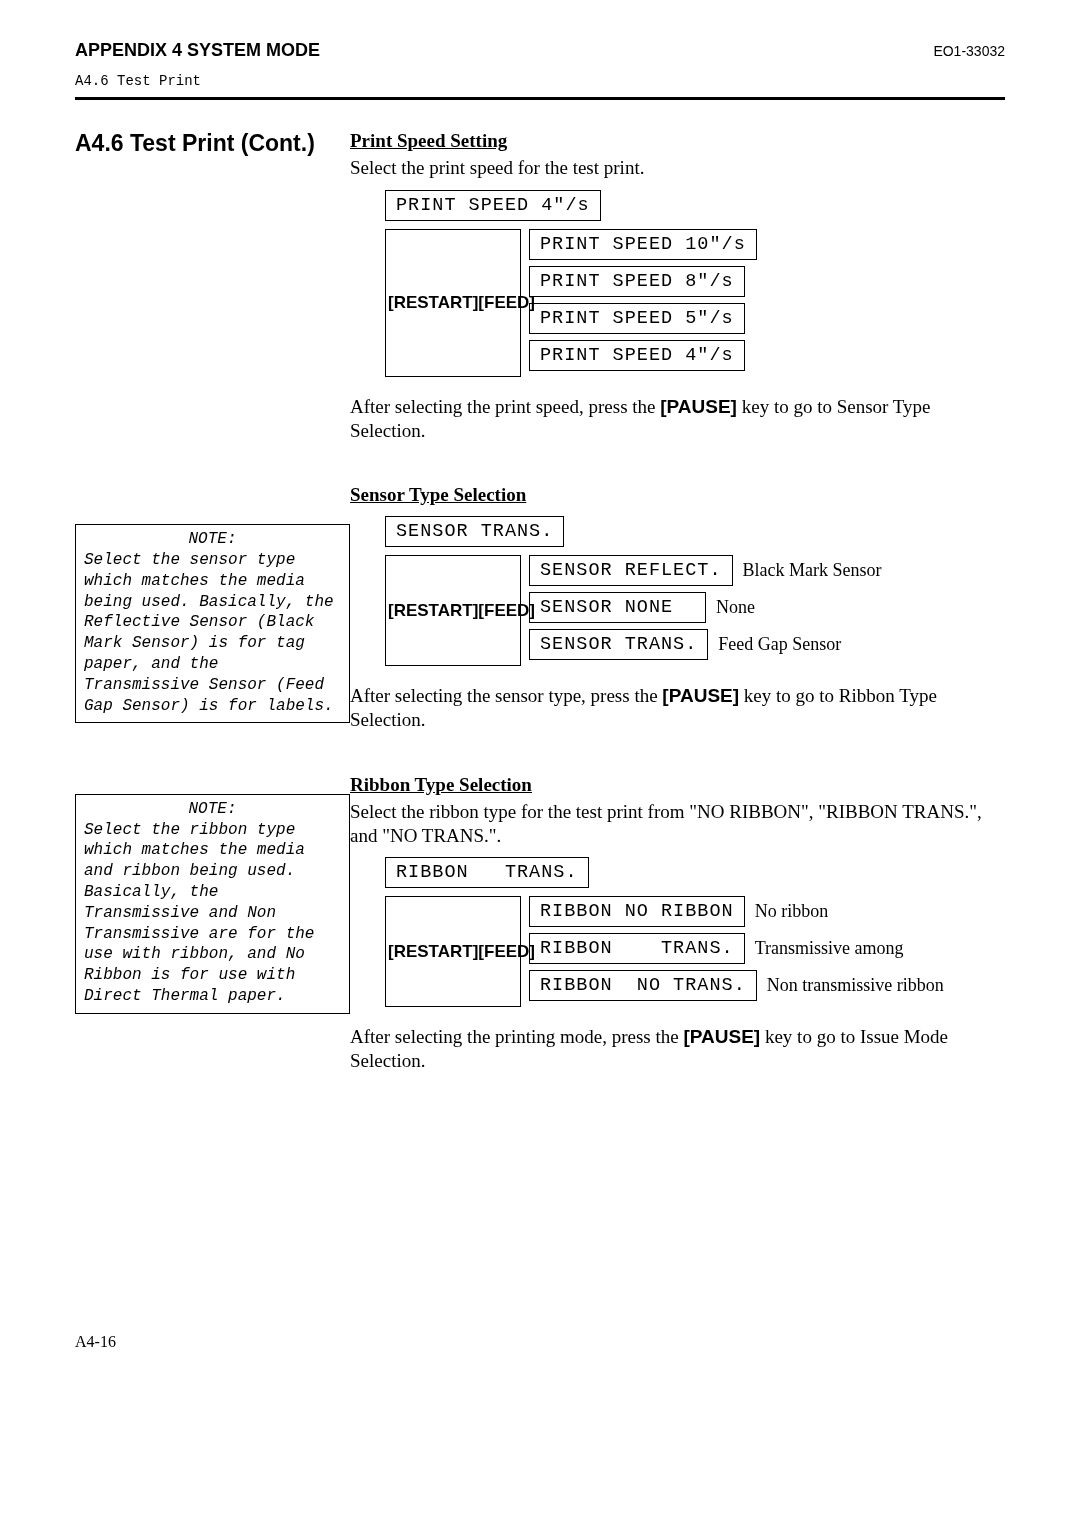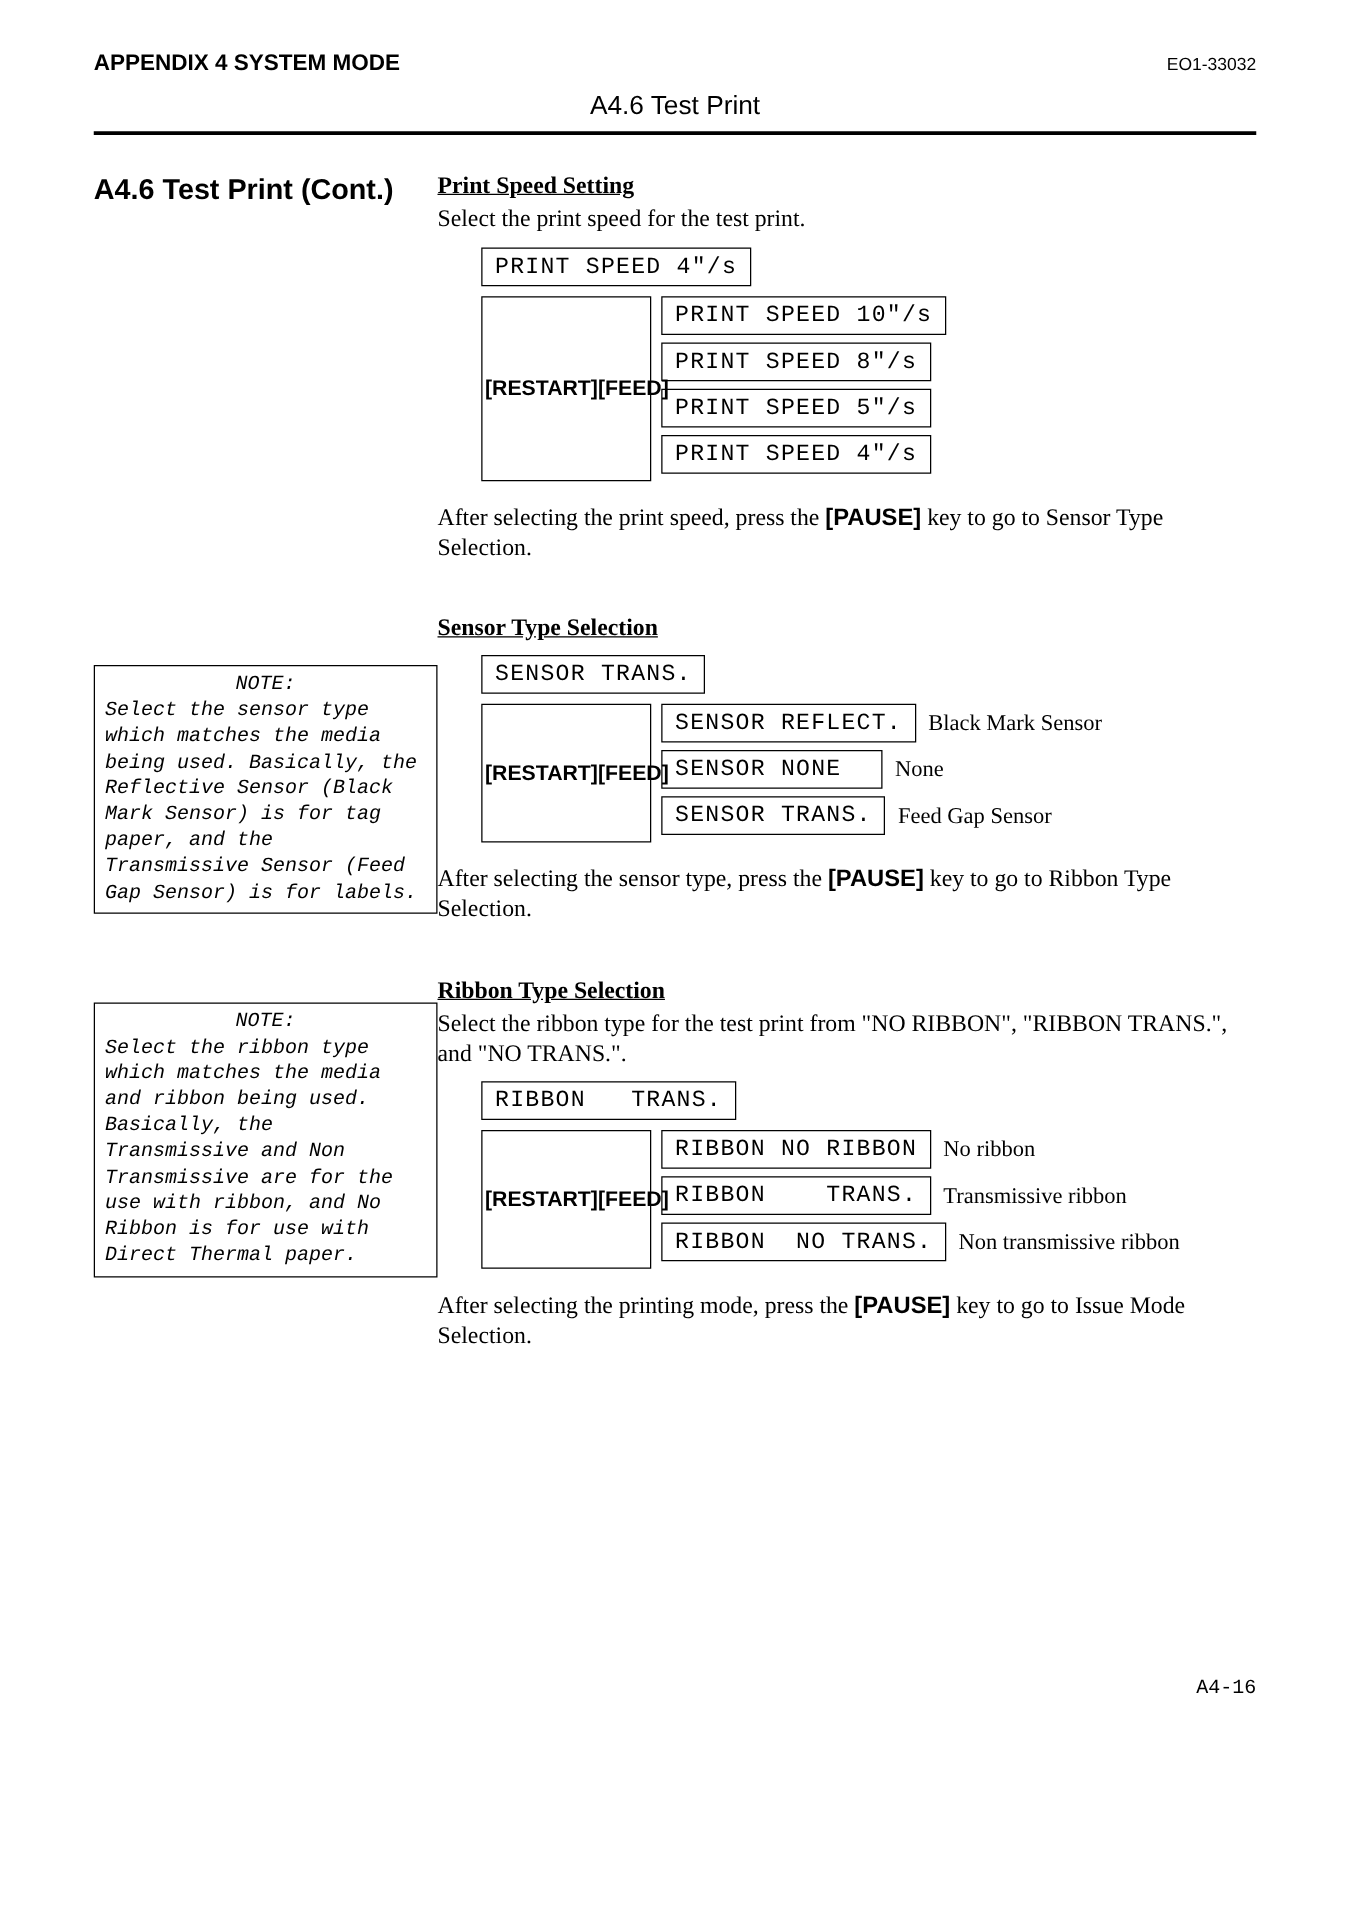--- a/index.html
+++ b/index.html
@@ -19,23 +19,23 @@
   font-family: Arial, Helvetica, sans-serif;
 }
 .header-left {
   font-weight: bold;
   font-size: 18px;
 }
 .header-right {
   font-size: 14px;
 }
 .subheader-right {
-  text-align: center;
-  font-family: Liberation Sans, sans-serif;
-  font-size: 21px;
+  text-align: left;
+  font-family: Liberation Mono, monospace;
+  font-size: 14px;
   margin-top: 12px;
 }
 .hr {
   border: none;
   border-top: 3px solid #000;
   margin: 8px 0 30px 0;
 }
 .section-title {
   font-family: Arial, Helvetica, sans-serif;
   font-weight: bold;
@@ -102,22 +102,22 @@
 }
 .body-text {
   font-size: 19px;
   line-height: 1.25;
   margin-top: 4px;
 }
 .after-text {
   margin-top: 18px;
 }
 .page-num {
-  text-align: right;
-  font-family: Liberation Mono, monospace;
+  text-align: left;
+  font-family: Liberation Serif, serif;
   font-size: 16px;
   margin-top: 260px;
 }
 svg.arrow { display:block; }
 .diag-flex { display:flex; align-items:stretch; gap:8px; margin-top:8px;}
 .options-col { display:flex; flex-direction:column; }
 .nav-cell { border:1px solid #000; width:130px; display:flex; flex-direction:row; align-items:center; justify-content:space-between; padding:4px 2px;}
 </style>
 </head>
 <body>
@@ -260,21 +260,21 @@
               <polygon points="10,16 4,6 16,6" fill="#000"></polygon>
             </svg>
         </div>
         <div class="options-col">
           <div class="opt-row">
               <span class="lcd-box" style="min-width:175px">RIBBON NO RIBBON</span>
               <span class="opt-label">No ribbon</span>
             </div>
           <div class="opt-row">
               <span class="lcd-box" style="min-width:175px">RIBBON    TRANS.</span>
-              <span class="opt-label">Transmissive ribbon</span>
+              <span class="opt-label">Transmissive among</span>
             </div>
           <div class="opt-row">
               <span class="lcd-box" style="min-width:175px">RIBBON  NO TRANS.</span>
               <span class="opt-label">Non transmissive ribbon</span>
             </div>
         </div>
       </div>
     </div>
 
     <div class="body-text after-text">

